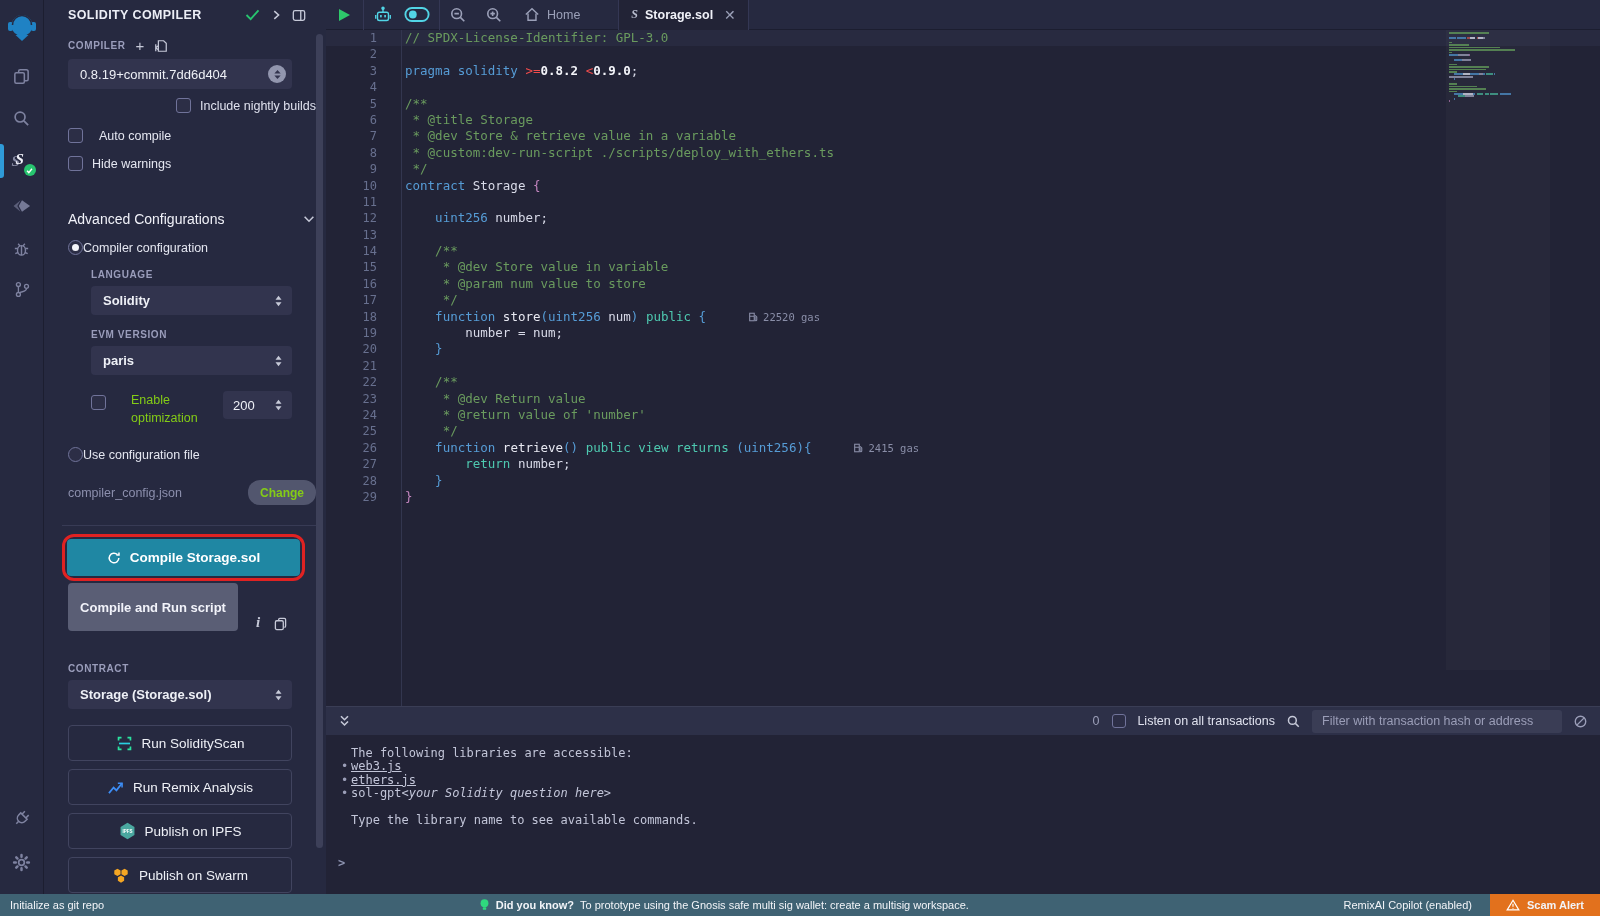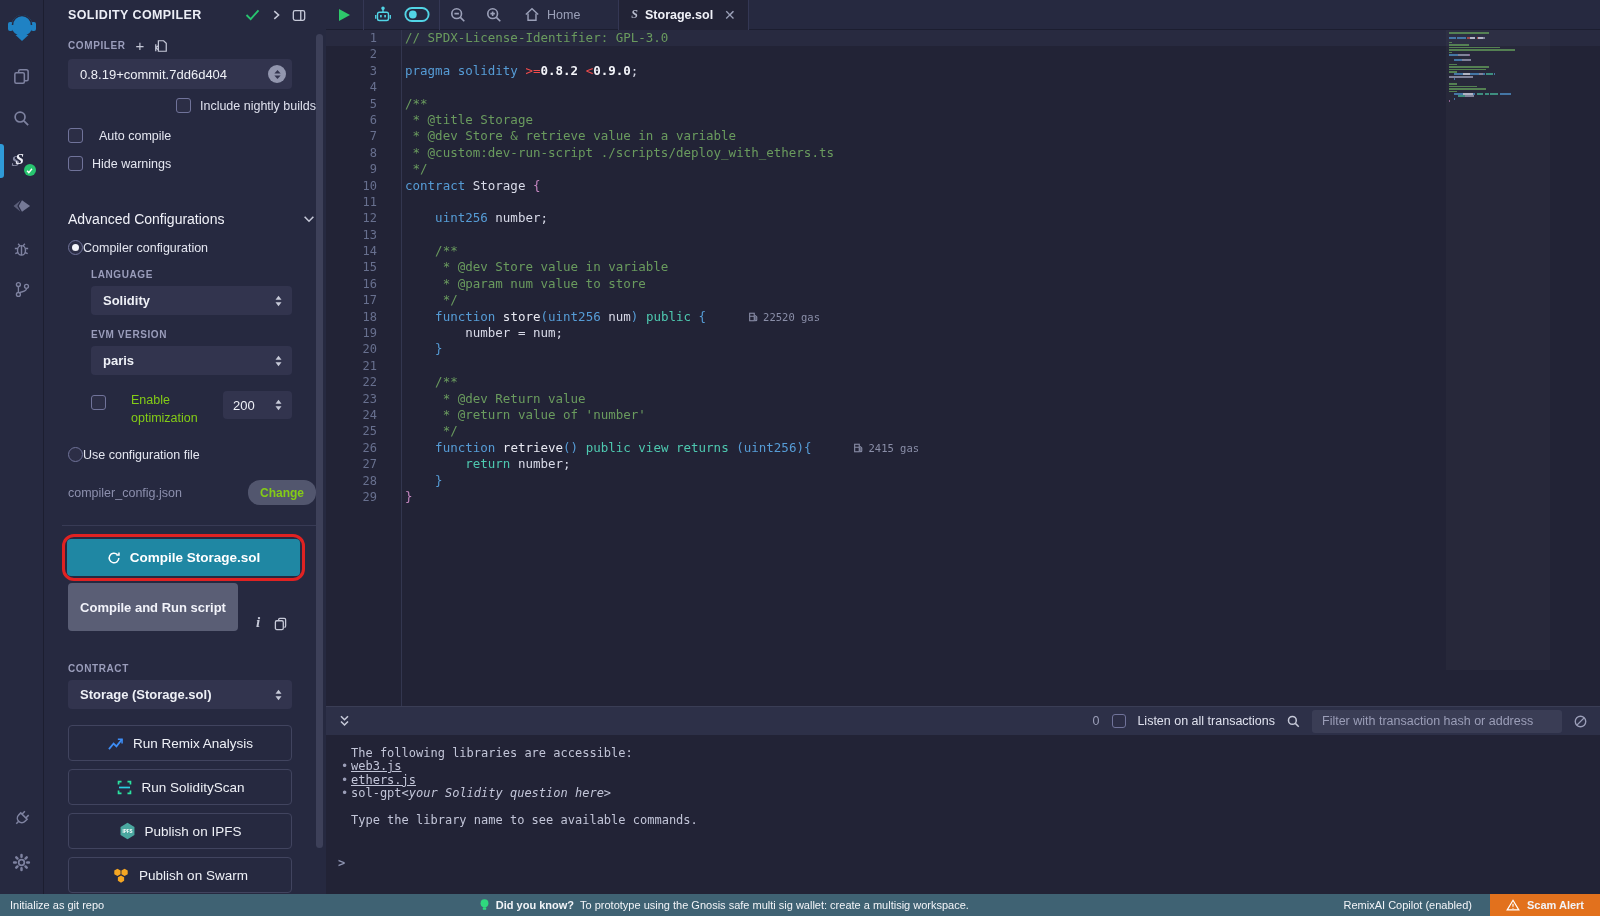--- a/index.html
+++ b/index.html
@@ -374,35 +374,35 @@
         <svg width="9" height="12" viewBox="0 0 10 14" fill="#c7cad8">
             <path d="M5 1 L8.5 5.5 H1.5 Z"></path>
             <path d="M5 13 L1.5 8.5 H8.5 Z"></path>
           </svg>
       </span>
     </div>
 
     <div id="actions">
         <button class="action-btn">
           <span>
+            <svg width="17" height="17" viewBox="0 0 20 20" fill="none" stroke="#2be3a0" stroke-width="2">
+              <path d="M3 6.5 V3 H6.5 M13.5 3 H17 V6.5 M17 13.5 V17 H13.5 M6.5 17 H3 V13.5"></path>
+              <path d="M3.5 10 H16.5" stroke="#29cfe0"></path>
+            </svg>
+          </span>
+          <span>Run SolidityScan</span>
+        </button>
+        <button class="action-btn">
+          <span>
             <svg width="17" height="15" viewBox="0 0 18 16" fill="none" stroke="#3d8df5" stroke-width="1.9">
               <path d="M2 14 L7 8 L10 11 L16 3.5"></path>
               <path d="M16 8 V3.5 H11.5" stroke-width="1.6"></path>
             </svg>
           </span>
           <span>Run Remix Analysis</span>
-        </button>
-        <button class="action-btn">
-          <span>
-            <svg width="17" height="17" viewBox="0 0 20 20" fill="none" stroke="#2be3a0" stroke-width="2">
-              <path d="M3 6.5 V3 H6.5 M13.5 3 H17 V6.5 M17 13.5 V17 H13.5 M6.5 17 H3 V13.5"></path>
-              <path d="M3.5 10 H16.5" stroke="#29cfe0"></path>
-            </svg>
-          </span>
-          <span>Run SolidityScan</span>
         </button>
         <button class="action-btn">
           <span>
             <svg width="17" height="18" viewBox="0 0 20 22">
               <polygon points="10,1 18.5,6 18.5,16 10,21 1.5,16 1.5,6" fill="#4aa8a0"></polygon>
               <text x="10" y="13.5" font-size="5.5" font-weight="bold" fill="#fff" text-anchor="middle" font-family="Liberation Sans,sans-serif">IPFS</text>
             </svg>
           </span>
           <span>Publish on IPFS</span>
         </button>

